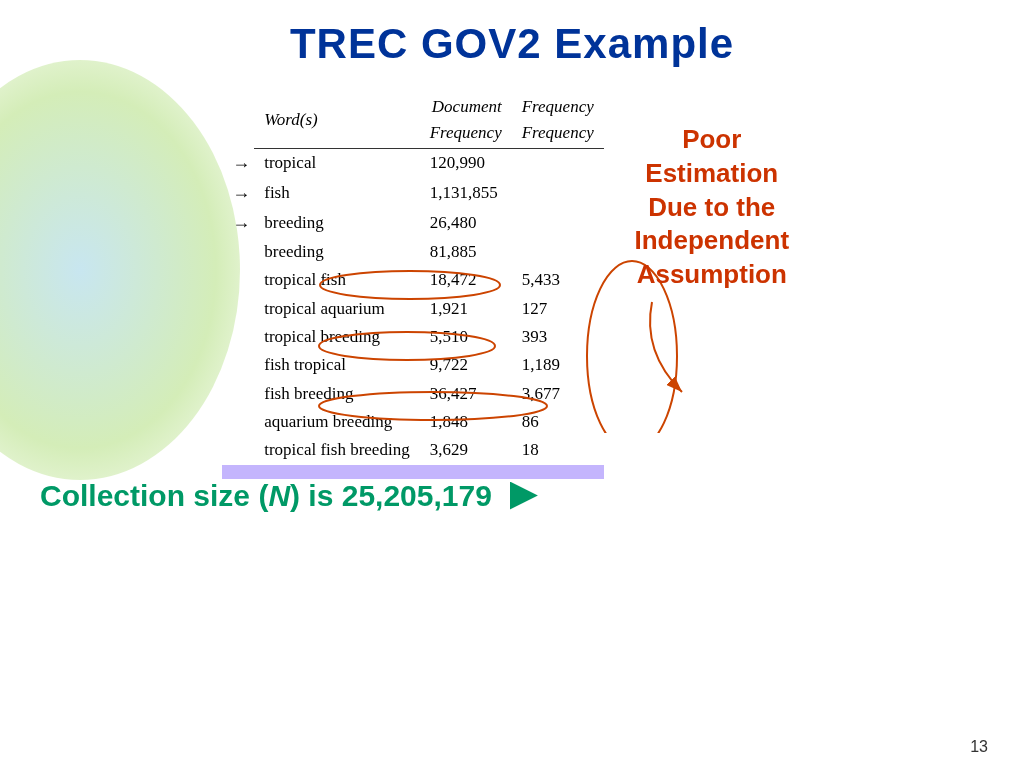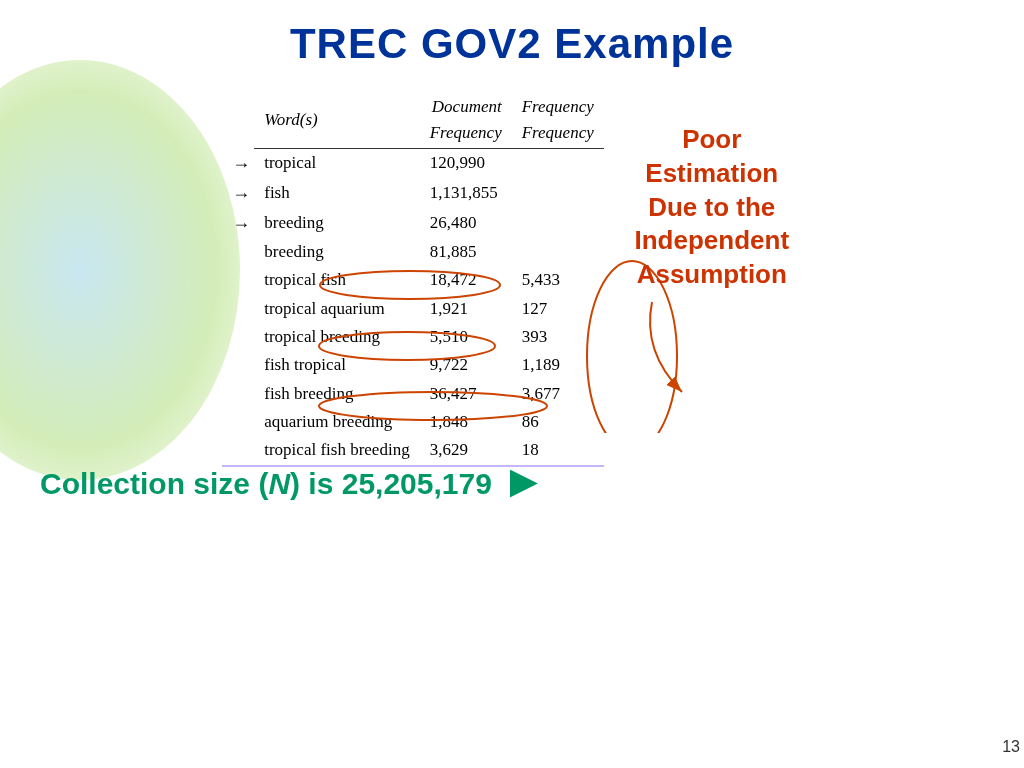--- a/index.html
+++ b/index.html
@@ -75,21 +75,21 @@
     table td.col-words {
       text-align: left;
       margin-top: 34px;
     }
 
     .header-row th {
       border-bottom: 1px solid #333;
     }
 
     .bottom-border {
-      border-bottom: 1px solid #c4b5fd;
+      border-bottom: 7px solid #c4b5fd;
     }
 
     
     .table-wrapper {
       position: relative;
       display: inline-block;
     }
 
     .oval-overlay {
       position: absolute;
@@ -140,21 +140,21 @@
       height: 28px;
       background: #009966;
       clip-path: polygon(0 0, 100% 50%, 0 100%);
       margin-left: 8px;
     }
 
     
     .slide-number {
       position: absolute;
       bottom: 12px;
-      right: 4px;
+      right: 36px;
       font-size: 16px;
       color: #333;
       font-family: Arial, sans-serif;
     }
   </style>
 </head>
 <body>
 
 <div class="bg-circle"></div>
 

